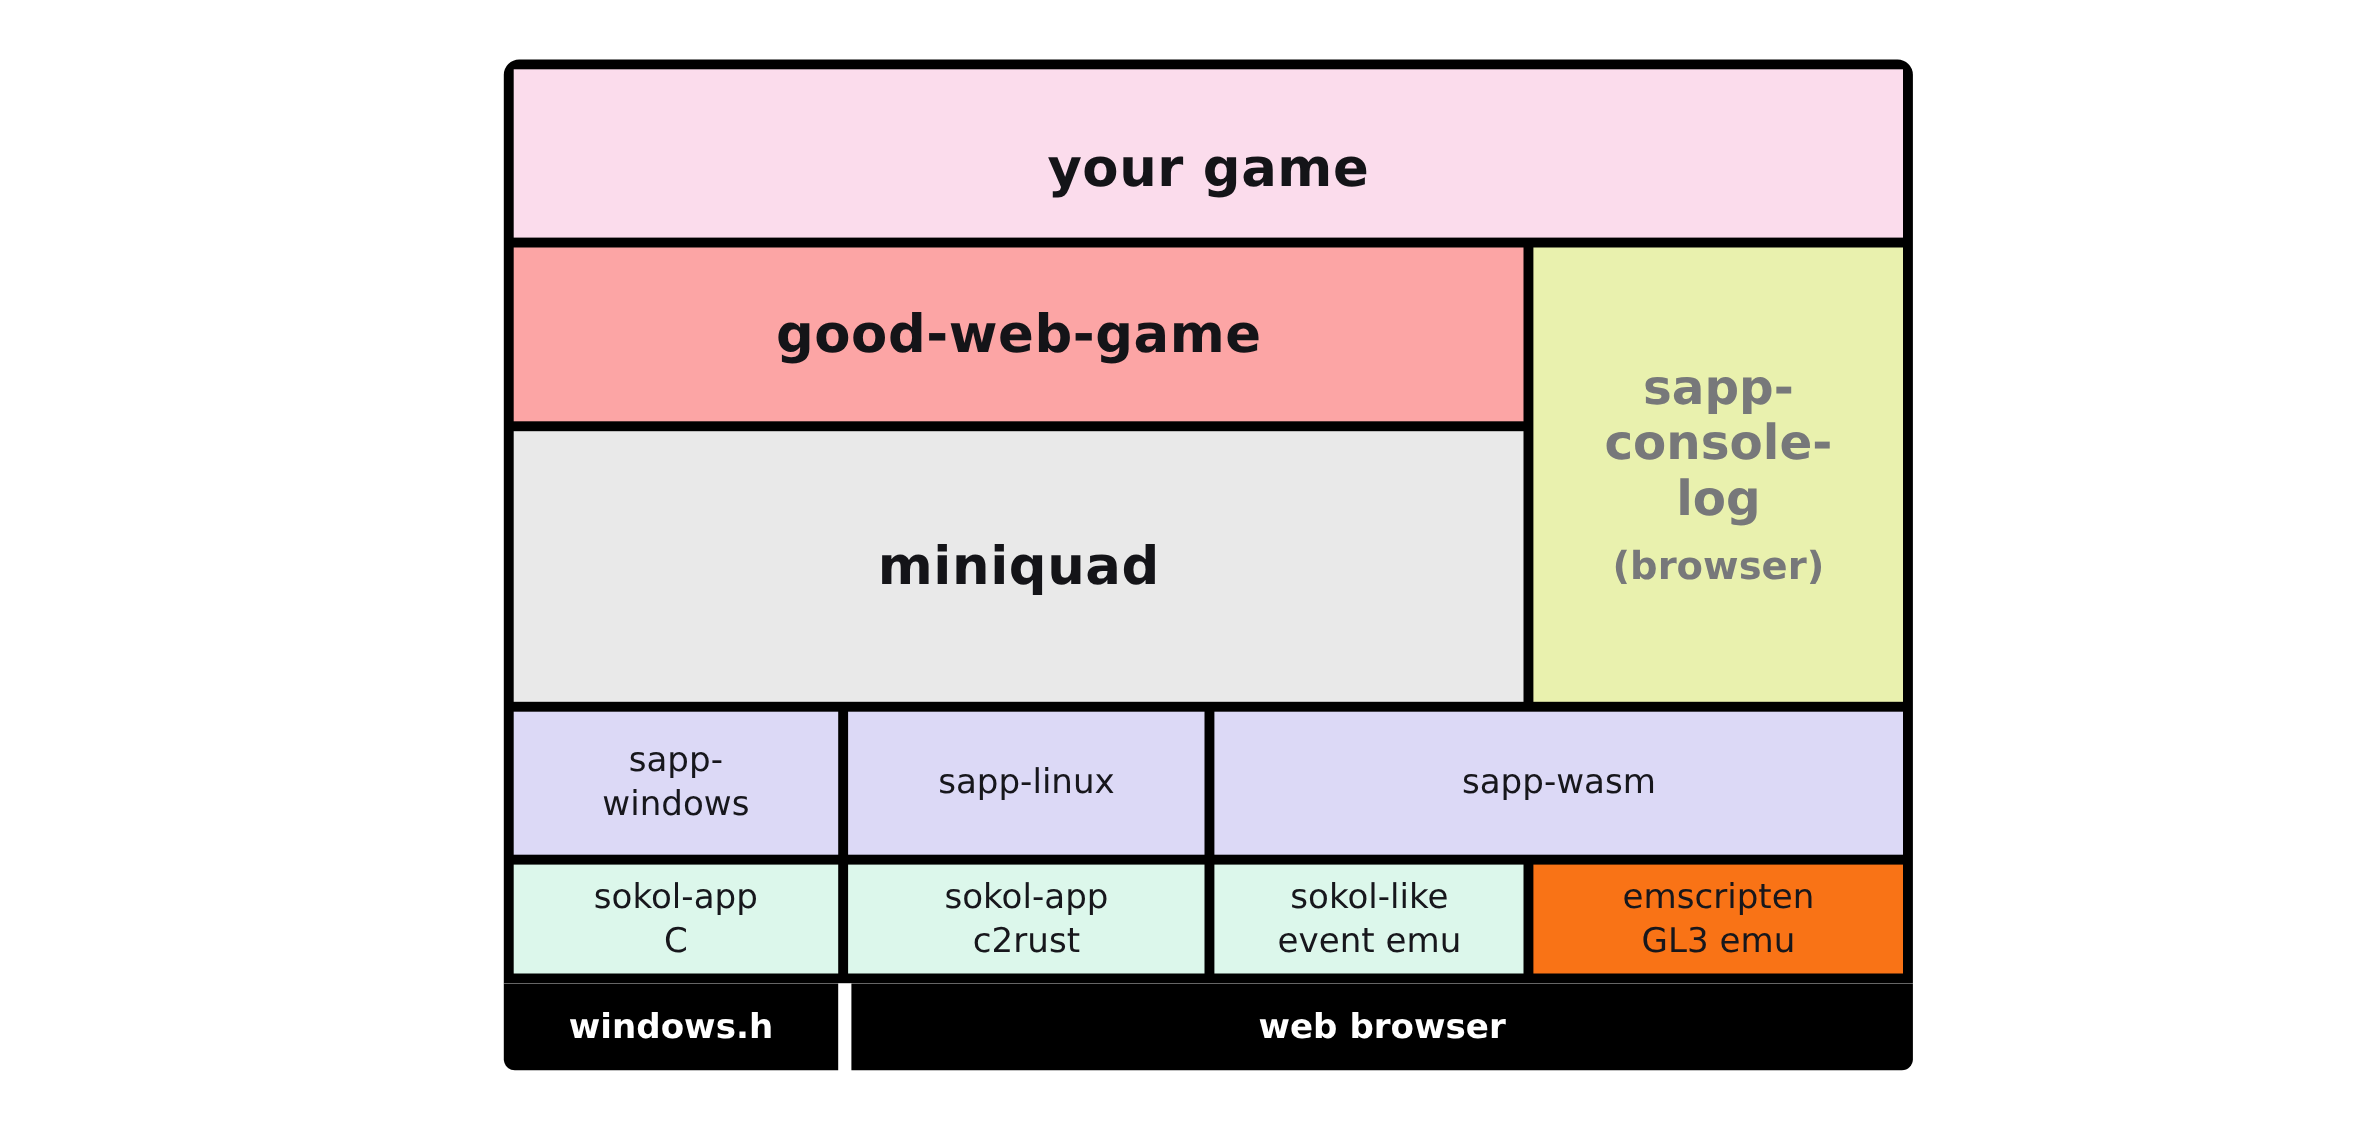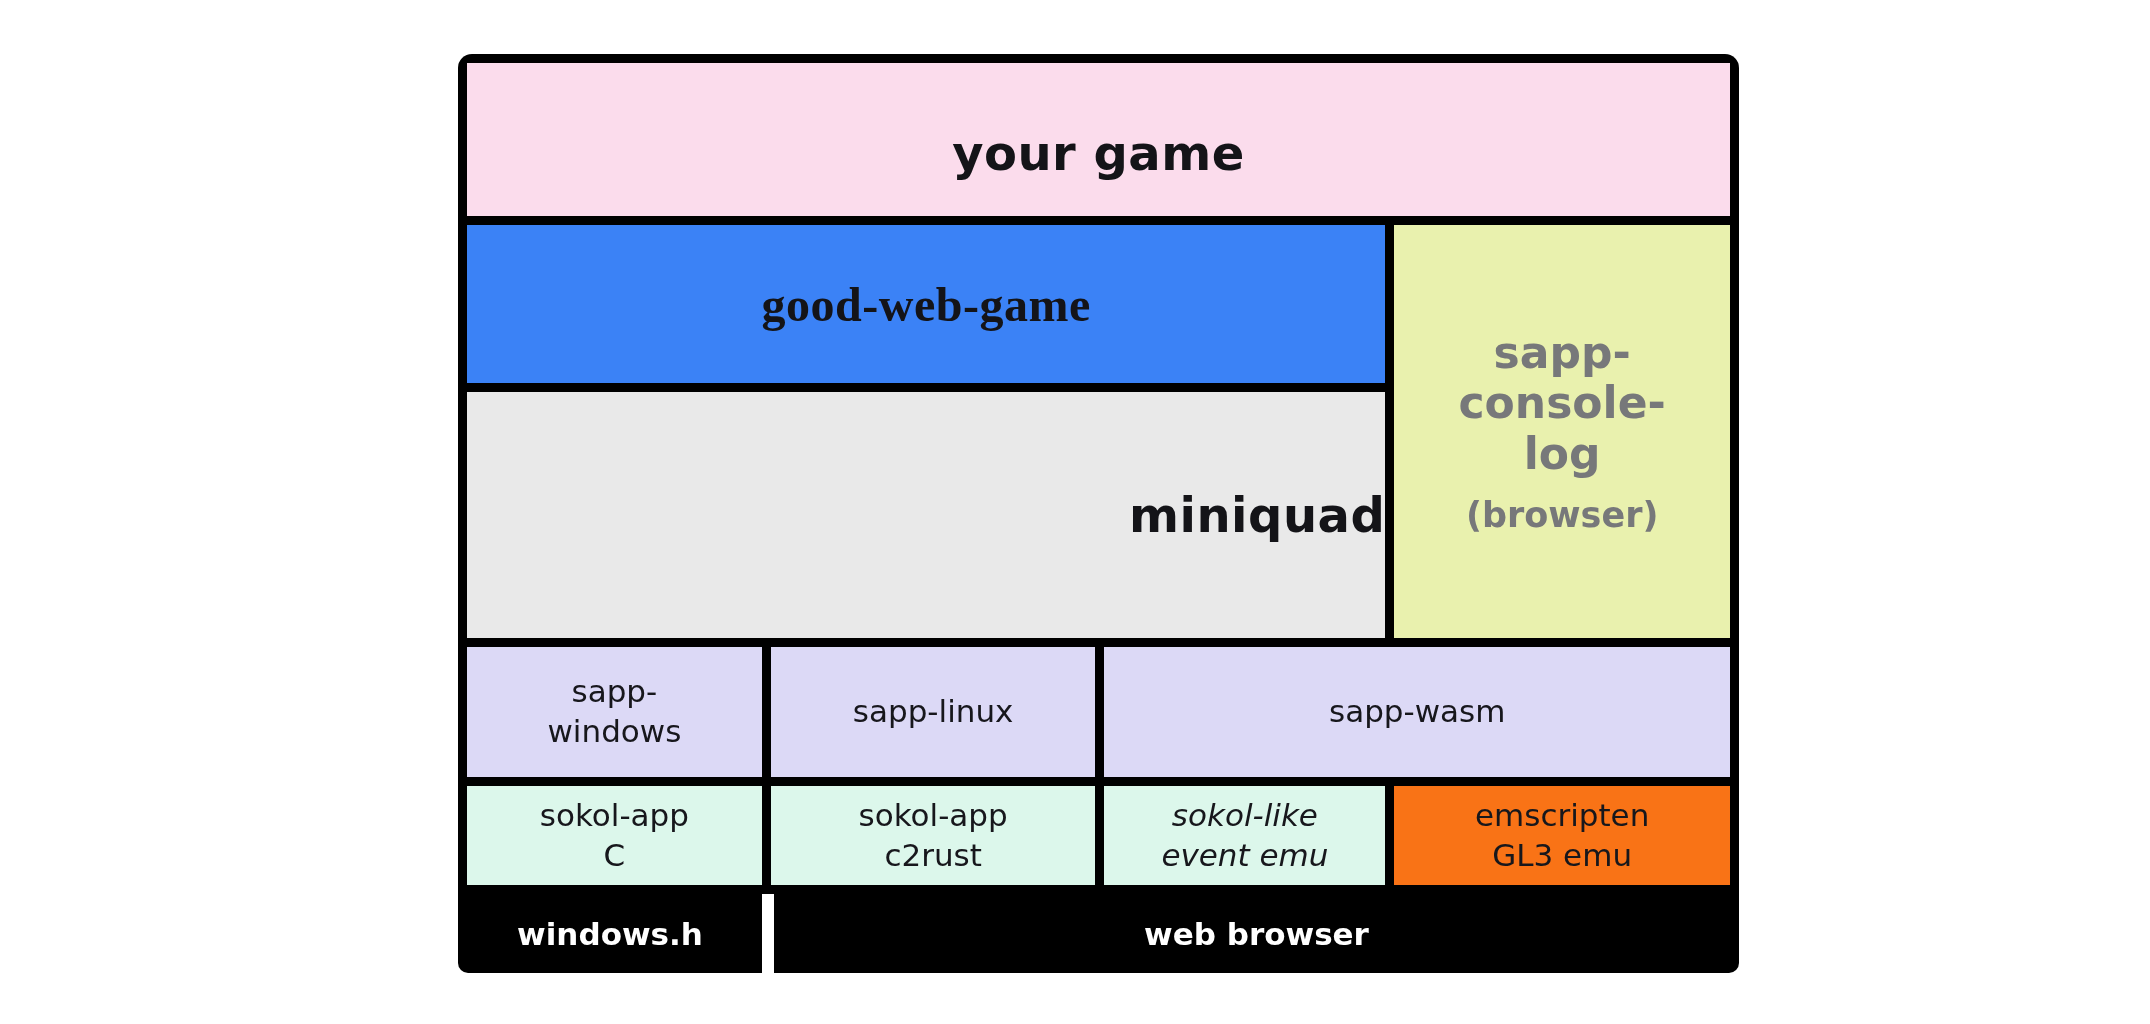--- a/index.html
+++ b/index.html
@@ -58,21 +58,21 @@
   }
   .c-your-game  { grid-column:1/5; grid-row:1; }
   .c-gwg        { grid-column:1/4; grid-row:2; }
   .c-console    { grid-column:4/5; grid-row:2/4; }
   .c-miniquad   { grid-column:1/4; grid-row:3; }
   .c-sapp-win   { grid-column:1; grid-row:4; }
   .c-sapp-linux { grid-column:2; grid-row:4; }
   .c-sapp-wasm  { grid-column:3/5; grid-row:4; }
   .c-sokol-c    { grid-column:1; grid-row:5; }
   .c-sokol-c2r  { grid-column:2; grid-row:5; }
-  .c-sokol-like { grid-column:3; grid-row:5;font-style:italic; }
+  .c-sokol-like { grid-column:3; grid-row:5; }
   .c-emscripten { grid-column:4; grid-row:5; }
   
   .bottom-row {
     display:flex;
     gap:12px;
     background:#ffffff;
     height:79px;
     width:100%;
   }
   .platform {
@@ -93,32 +93,32 @@
 
 <div class="stage">
   <div class="diagram">
 
     <div class="top-grid">
 
       <div class="cell c-your-game" style="background: rgb(251, 220, 236);">
         <span class="lbl big-lbl" style="color: rgb(20, 20, 24); margin-top: 27px;">your game</span>
       </div>
 
-      <div class="cell c-gwg" style="background: #3b82f6; font-family: Liberation Serif, serif;">
+      <div class="cell c-gwg" style="background: #fca5a5;">
         <span class="lbl big-lbl" style="color: rgb(20, 20, 24);">good-web-game</span>
       </div>
 
       <div class="cell c-console" style="background: rgb(233, 241, 174);">
         <span class="lbl console-title" style="color: rgb(119, 120, 122);">sapp-
 console-
 log</span>
         <span class="lbl console-sub" style="color: rgb(119, 120, 122);">(browser)</span>
       </div>
 
-      <div class="cell c-miniquad" style="background: rgb(233, 233, 233); align-items: flex-end;">
+      <div class="cell c-miniquad" style="background: rgb(233, 233, 233);">
         <span class="lbl big-lbl" style="color: rgb(20, 20, 24);">miniquad</span>
       </div>
 
       <div class="cell c-sapp-win" style="background: rgb(220, 217, 246);">
         <span class="lbl small-lbl" style="color: rgb(23, 23, 28);">sapp-
 windows</span>
       </div>
 
       <div class="cell c-sapp-linux" style="background: rgb(220, 217, 246);">
         <span class="lbl small-lbl" style="color: rgb(23, 23, 28);">sapp-linux</span>

